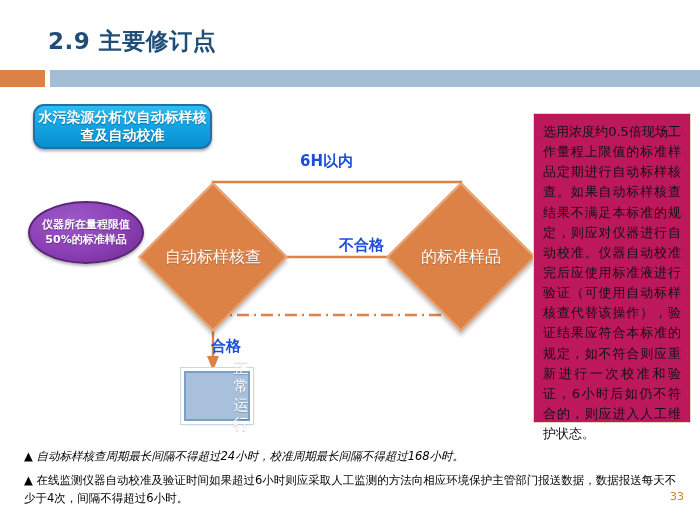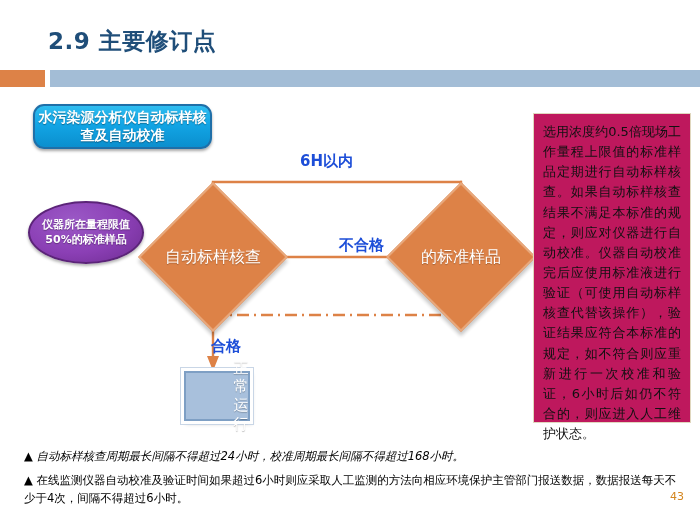--- a/index.html
+++ b/index.html
@@ -260,13 +260,13 @@
   <span class="label">正常运行</span>
 </div>
 
 <div id="note-panel">
   <div class="body">选用浓度约0.5倍现场工作量程上限值的标准样品定期进行自动标样核查。如果自动标样核查结果不满足本标准的规定，则应对仪器进行自动校准。仪器自动校准完后应使用标准液进行验证（可使用自动标样核查代替该操作），验证结果应符合本标准的规定，如不符合则应重新进行一次校准和验证，6小时后如仍不符合的，则应进入人工维护状态。</div>
 </div>
 
 <div class="bottom-note" id="note-1">▲ 自动标样核查周期最长间隔不得超过24小时，校准周期最长间隔不得超过168小时。</div>
 <div class="bottom-note" id="note-2">▲ 在线监测仪器自动校准及验证时间如果超过6小时则应采取人工监测的方法向相应环境保护主管部门报送数据，数据报送每天不少于4次，间隔不得超过6小时。</div>
 
-<div id="page-number">43</div>
+<div id="page-number">33</div>
 
 </body></html>

